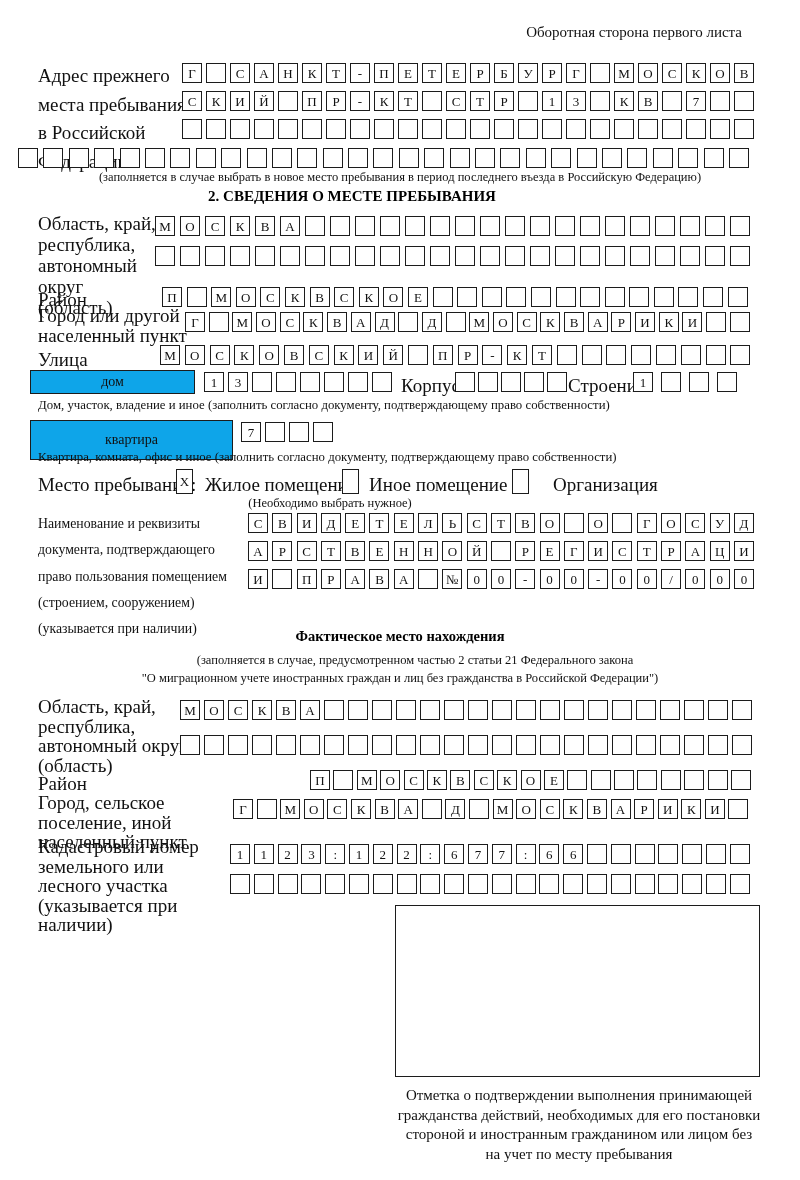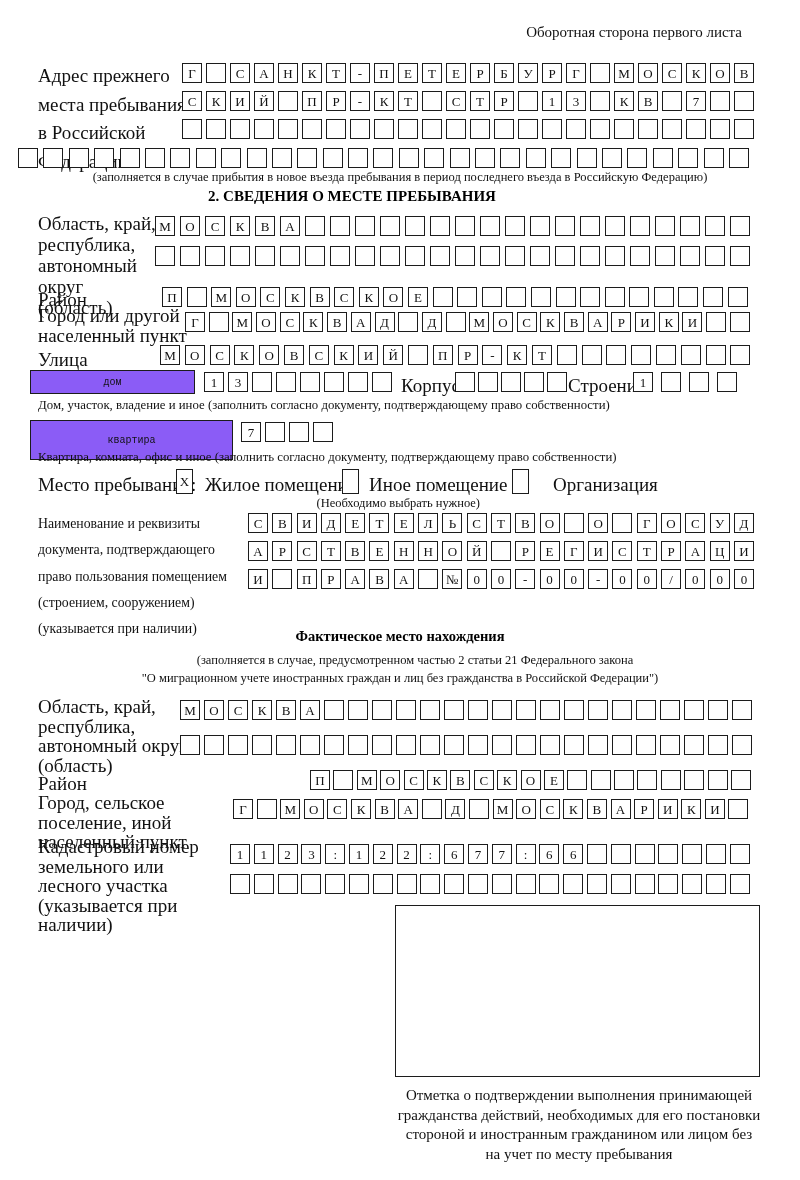--- a/index.html
+++ b/index.html
@@ -7,21 +7,21 @@
         font-family:"Liberation Serif","DejaVu Serif",serif;color:#111;overflow:hidden;}
   .abs{position:absolute;}
   .lbl{font-size:19px;color:#111;}
   .note{font-size:12.5px;color:#111;}
   .title{font-weight:bold;color:#000;}
   .cellrow{position:absolute;display:flex;gap:4px;}
   .cell{flex:0 0 auto;width:20px;height:20px;box-sizing:border-box;border:1.6px solid #1c1c1c;
         display:flex;align-items:center;justify-content:center;
         font-size:13px;line-height:1;background:#fff;}
   .valbox{position:absolute;box-sizing:border-box;border:1.6px solid #1c1c1c;display:flex;
-          align-items:center;justify-content:center;font-size:10px;background:#8b5cf6;font-family:Liberation Mono, monospace;}
+          align-items:center;justify-content:center;font-size:14px;background:#0ea5e9;}
   .chk{position:absolute;width:17px;height:25px;box-sizing:border-box;border:1.6px solid #1c1c1c;
        display:flex;align-items:center;justify-content:center;font-size:13px;background:#fff;}
   .center{text-align:center;}
 </style>
 </head>
 <body>
 
 <div id="page">
 
   <div class="abs lbl" style="top:24px;right:58px;font-size:15px;">Оборотная сторона первого листа</div>
@@ -129,21 +129,21 @@
       <span class="cell"></span>
       <span class="cell"></span>
       <span class="cell"></span>
       <span class="cell"></span>
       <span class="cell"></span>
       <span class="cell"></span>
       <span class="cell"></span>
       <span class="cell"></span>
       <span class="cell"></span>
     </div>
-  <div class="abs note center" style="top:170px;left:0;width:800px;">(заполняется в случае прибытия в новое въезда пребывания в период последнего въезда в Российскую Федерацию)</div>
+  <div class="abs note center" style="top:170px;left:0;width:800px;">(заполняется в случае выбрать в новое место пребывания в период последнего въезда в Российскую Федерацию)</div>
 
   <div class="abs title center" style="top:188px;left:0;width:704px;font-size:15px;">2. СВЕДЕНИЯ О МЕСТЕ ПРЕБЫВАНИЯ</div>
 
   <div class="abs lbl" style="top:213px;left:38px;width:118px;line-height:21px;">Область, край, республика, автономный округ (область)</div>
   <div class="cellrow" style="top:216px;left:155px;gap:5px;">
       <span class="cell">М</span>
       <span class="cell">О</span>
       <span class="cell">С</span>
       <span class="cell">К</span>
       <span class="cell">В</span>
@@ -315,21 +315,21 @@
     </div>
   <div class="abs note" style="top:450px;left:38px;font-size:12.8px;">Квартира, комната, офис и иное (заполнить согласно документу, подтверждающему право собственности)</div>
 
   <div class="abs lbl" style="top:474px;left:38px;">Место пребывания:</div>
   <div class="chk" style="top:469px;left:176px;">X</div>
   <div class="abs lbl" style="top:474px;left:205px;">Жилое помещение</div>
   <div class="chk" style="top:469px;left:342px;"></div>
   <div class="abs lbl" style="top:474px;left:369px;">Иное помещение</div>
   <div class="chk" style="top:469px;left:512px;"></div>
   <div class="abs lbl" style="top:474px;left:553px;">Организация</div>
-  <div class="abs note center" style="top:496px;left:180px;width:300px;text-align:right;">(Необходимо выбрать нужное)</div>
+  <div class="abs note center" style="top:496px;left:180px;width:300px;">(Необходимо выбрать нужное)</div>
 
   <div class="abs lbl" style="top:511px;left:38px;width:212px;line-height:26.3px;font-size:13.8px;">Наименование и реквизиты документа, подтверждающего право пользования помещением (строением, сооружением) (указывается при наличии)</div>
   <div class="cellrow" style="top:513px;left:248px;gap:4.3px;">
       <span class="cell">С</span>
       <span class="cell">В</span>
       <span class="cell">И</span>
       <span class="cell">Д</span>
       <span class="cell">Е</span>
       <span class="cell">Т</span>
       <span class="cell">Е</span>

